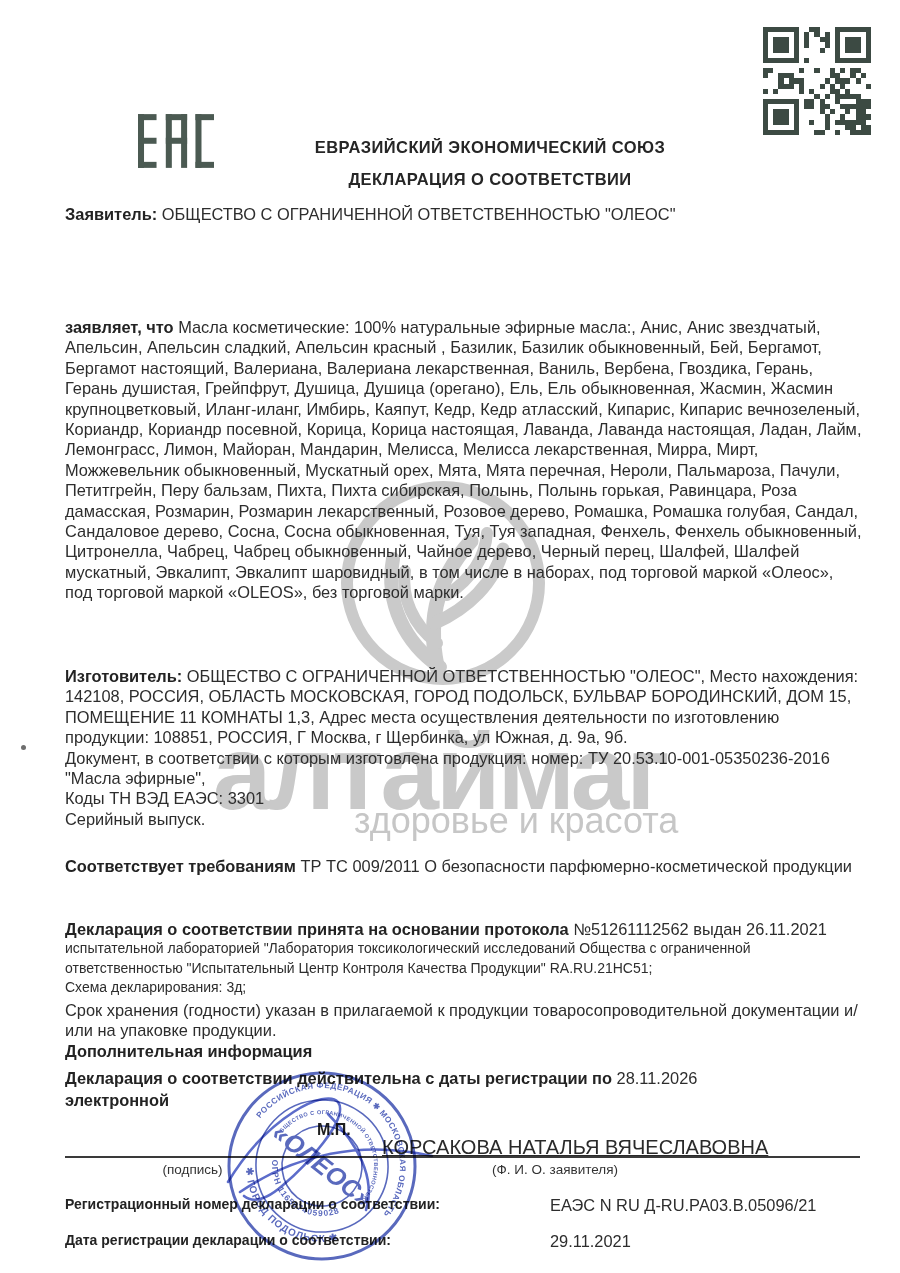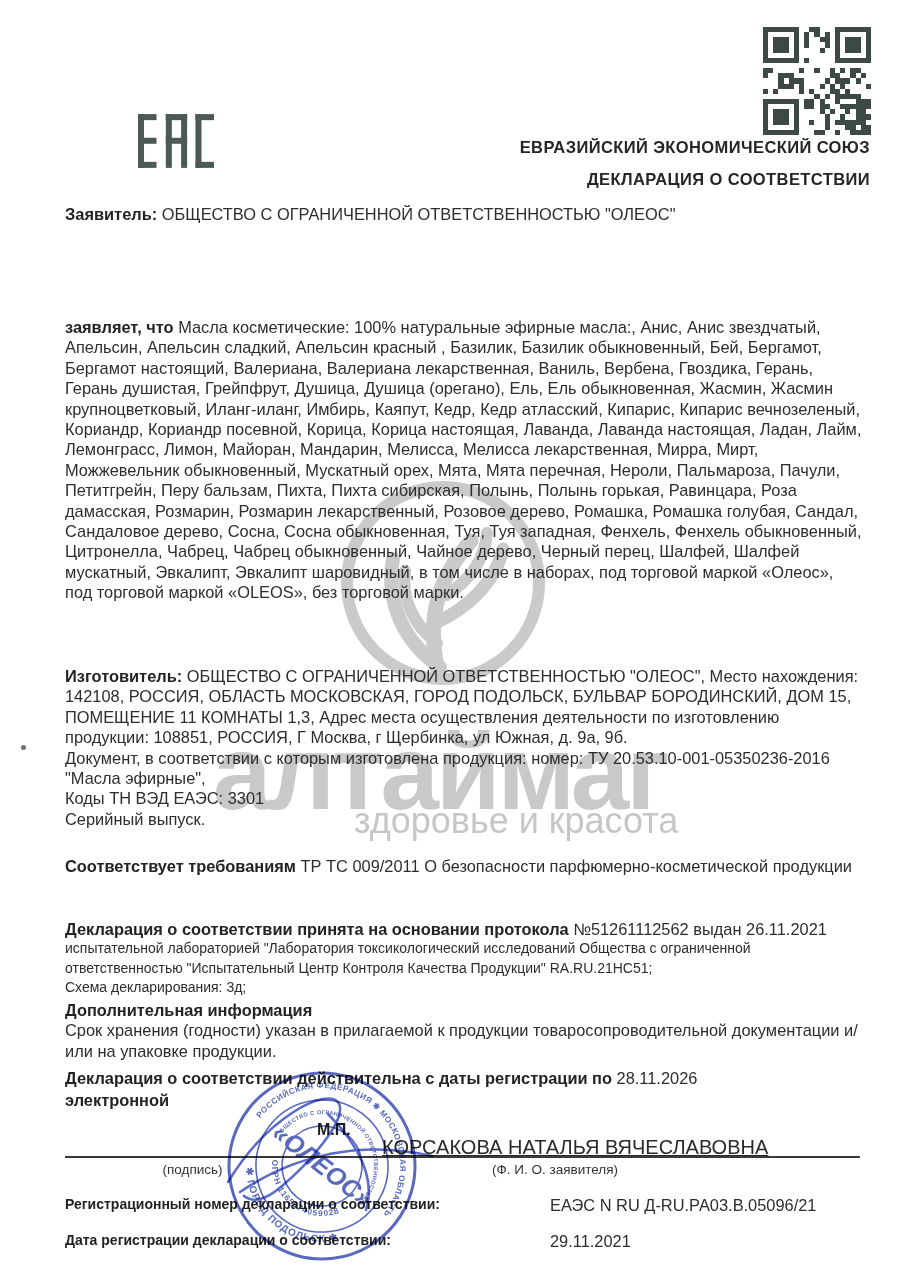--- a/index.html
+++ b/index.html
@@ -11,21 +11,21 @@
   }
   html,body{margin:0;padding:0;background:#ffffff;}
   .page{
     position:relative;width:900px;height:1273px;background:#ffffff;
     font-family:"Liberation Sans", sans-serif;color:var(--text);
     overflow:hidden;
   }
   .block{position:absolute;left:65px;width:798px;font-size:16.4px;line-height:20.4px;}
   .block p{margin:0;}
   b,.bold{font-weight:700;color:#232323;}
-  .hdr{position:absolute;left:110px;width:760px;text-align:right;font-weight:700;
+  .hdr{position:absolute;left:110px;width:760px;text-align:center;font-weight:700;
        font-size:16.5px;letter-spacing:.4px;color:#262626;}
   .small{font-size:14px;line-height:19.2px;}
   .caption{position:absolute;font-size:13.5px;text-align:center;color:#333;}
   .reg-label{position:absolute;left:65px;font-size:14px;font-weight:700;color:#232323;}
   .reg-value{position:absolute;left:550px;font-size:16.4px;color:#2d2d2d;}
   .sig-line{position:absolute;left:65px;width:795px;height:0;border-top:2px solid #3a3a3a;}
   .wm1{position:absolute;left:213px;top:680px;font-size:105px;font-weight:700;
        letter-spacing:-3px;line-height:105px;color:var(--watermark-gray);z-index:1;margin-top:40px;}
   .wm2{position:absolute;left:314px;top:800px;font-size:36px;font-weight:400;
        color:#c6c6c6;z-index:1;margin-left:40px;}
@@ -217,22 +217,22 @@
       <p><b>Соответствует требованиям</b> <span>ТР ТС 009/2011 О безопасности парфюмерно-косметической продукции</span></p>
     </div>
 
     <div class="block" style="top:919px">
       <p><b>Декларация о соответствии принята на основании протокола</b> <span>№51261112562 выдан 26.11.2021</span></p>
       <p class="small">испытательной лабораторией "Лаборатория токсикологический исследований Общества с ограниченной ответственностью "Испытательный Центр Контроля Качества Продукции" RA.RU.21НС51;</p>
       <p class="small">Схема декларирования: 3д;</p>
     </div>
 
     <div class="block" style="top:1000px">
+      <p>Срок хранения (годности) указан в прилагаемой к продукции товаросопроводительной документации и/или на упаковке продукции.</p>
       <p><b>Дополнительная информация</b></p>
-      <p>Срок хранения (годности) указан в прилагаемой к продукции товаросопроводительной документации и/или на упаковке продукции.</p>
     </div>
 
     <div class="block" style="top:1068px;line-height:21.5px">
       <p><b>Декларация о соответствии действительна с даты регистрации по</b> <span>28.11.2026</span><br><b>электронной</b></p>
     </div>
 
     <div class="mp">М.П.</div>
     <div class="signer-name">КОРСАКОВА НАТАЛЬЯ ВЯЧЕСЛАВОВНА</div>
     <div class="sig-line" style="top:1156px"></div>
     <div class="caption" style="left:140px;top:1162px;width:105px">(подпись)</div>

